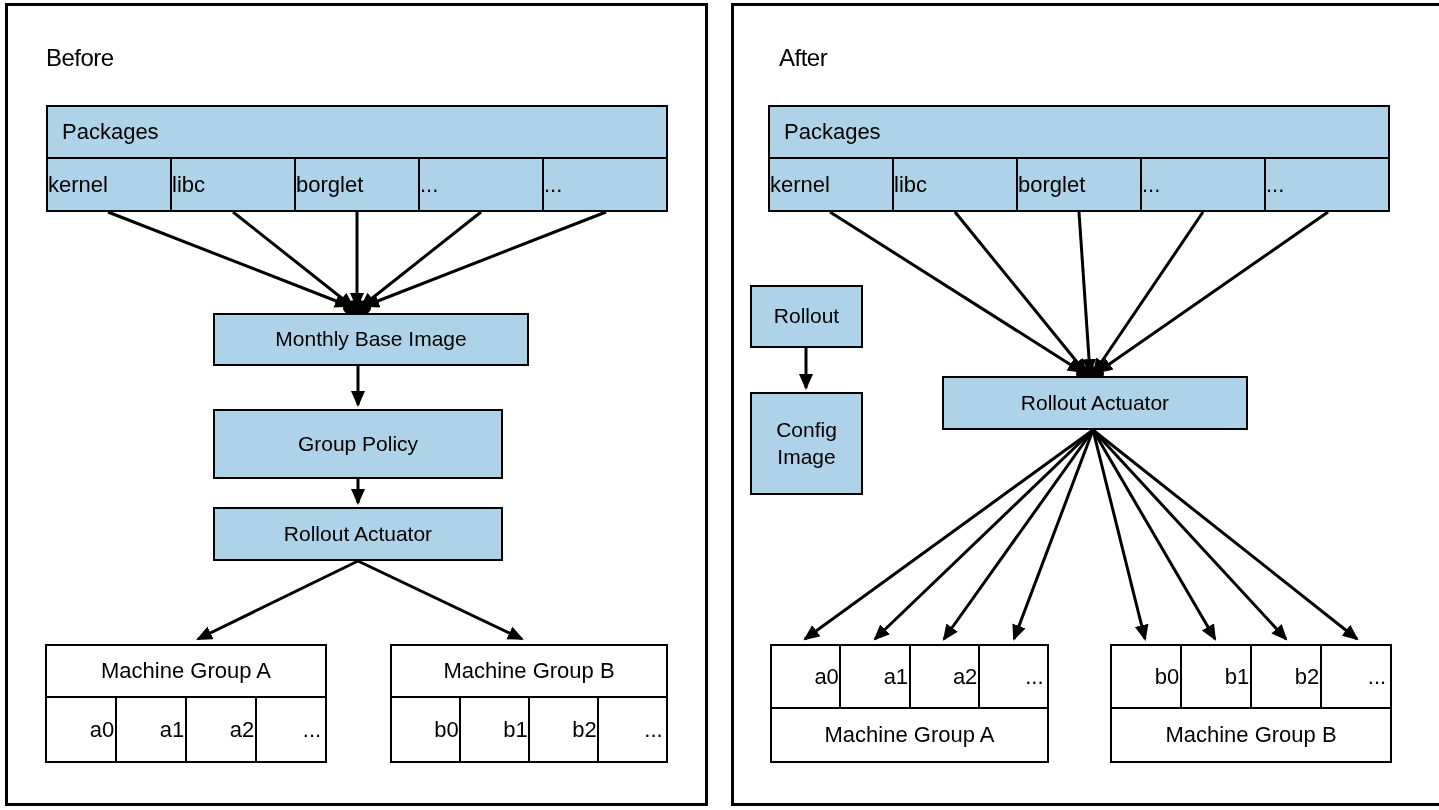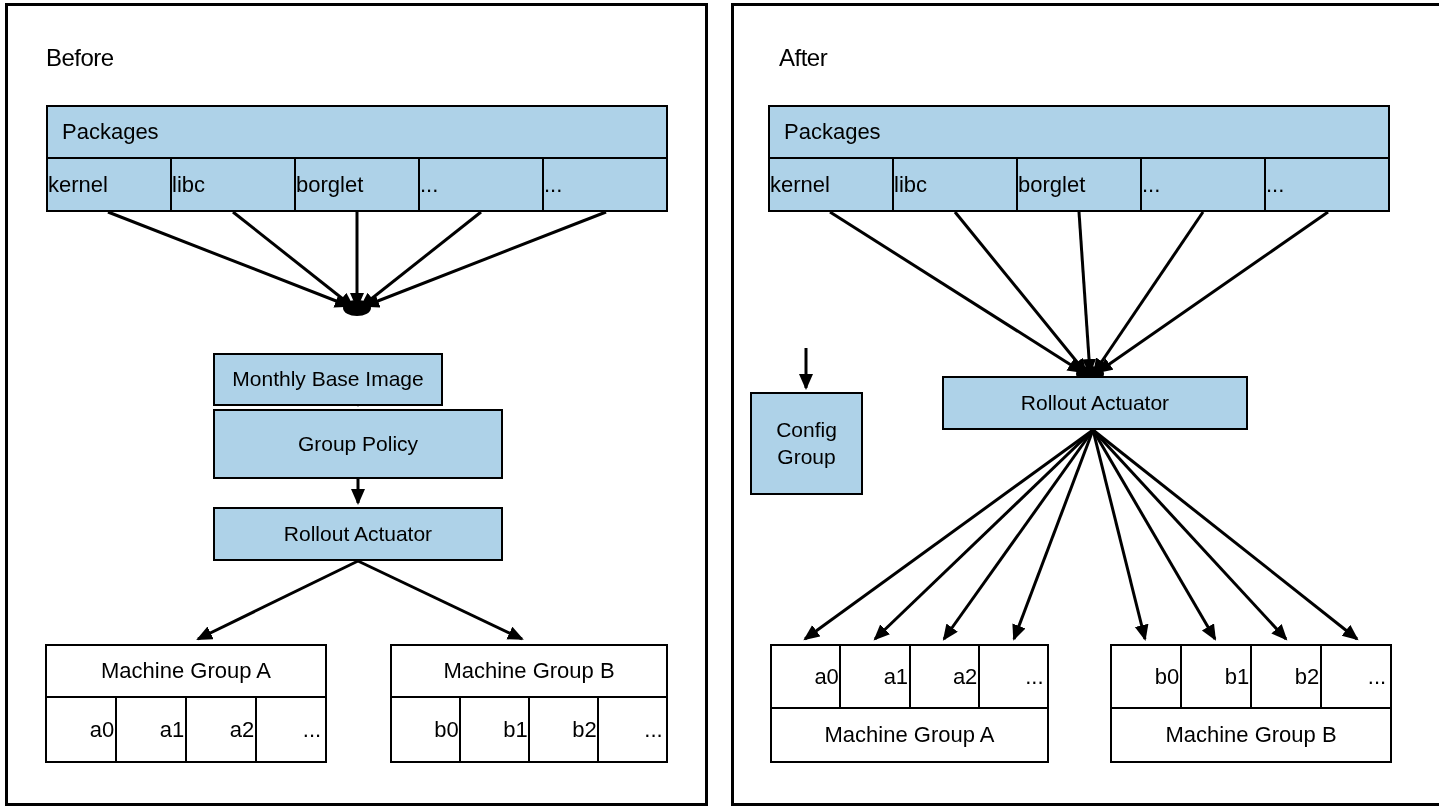--- a/index.html
+++ b/index.html
@@ -84,21 +84,21 @@
       <div class="tbl-header left-pad" style="height:52px;">Packages</div>
       <div class="tbl-cells" style="height:51px;">
         <div class="cell left-pad">kernel</div>
         <div class="cell left-pad">libc</div>
         <div class="cell left-pad">borglet</div>
         <div class="cell left-pad">...</div>
         <div class="cell left-pad">...</div>
       </div>
     </div>
 
-    <div class="bluebox" style="left:205px;top:307px;width:230px;height:53px;margin-top:40px;">Monthly Base Image</div>
+    <div class="bluebox" style="left:205px;top:307px;width:316px;height:53px;">Monthly Base Image</div>
     <div class="bluebox" style="left:205px;top:403px;width:290px;height:70px;">Group Policy</div>
     <div class="bluebox" style="left:205px;top:501px;width:290px;height:54px;">Rollout Actuator</div>
 
     <div class="tbl white" style="left:37px;top:638px;width:282px;height:119px;">
       <div class="tbl-header centered" style="height:52px;">Machine Group A</div>
       <div class="tbl-cells" style="height:63px;">
         <div class="cell centered">a0</div>
         <div class="cell centered">a1</div>
         <div class="cell centered">a2</div>
         <div class="cell centered">...</div>
@@ -153,21 +153,22 @@
       <div class="tbl-header left-pad" style="height:52px;">Packages</div>
       <div class="tbl-cells" style="height:51px;">
         <div class="cell left-pad">kernel</div>
         <div class="cell left-pad">libc</div>
         <div class="cell left-pad">borglet</div>
         <div class="cell left-pad">...</div>
         <div class="cell left-pad">...</div>
       </div>
     </div>
 
-    <div class="bluebox" style="left:16px;top:386px;width:113px;height:103px;padding:0 16px;">Config Group</div>
+    <div class="bluebox" style="left:16px;top:279px;width:113px;height:63px;">Rollout</div>
+    <div class="bluebox" style="left:16px;top:386px;width:113px;height:103px;padding:0 16px;">Config Image</div>
 
     <div class="bluebox" style="left:208px;top:370px;width:306px;height:54px;">Rollout Actuator</div>
 
     <div class="tbl white" style="left:36px;top:638px;width:279px;height:119px;">
       <div class="tbl-cells" style="height:61px;">
         <div class="cell centered">a0</div>
         <div class="cell centered">a1</div>
         <div class="cell centered">a2</div>
         <div class="cell centered">...</div>
       </div>

